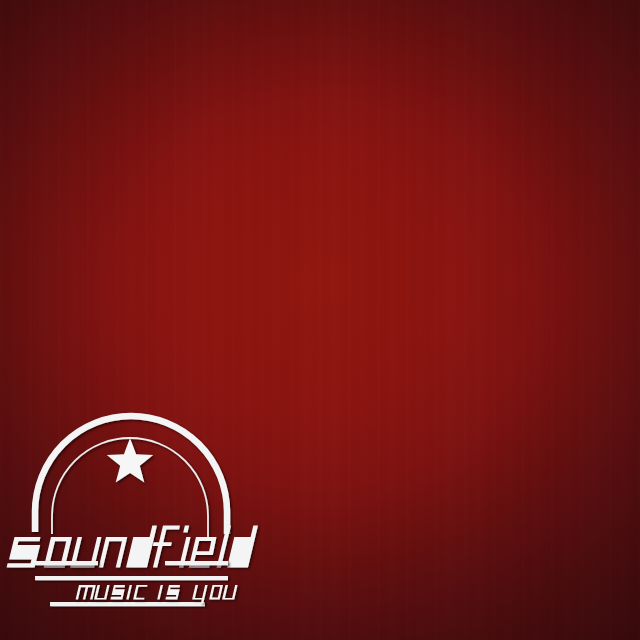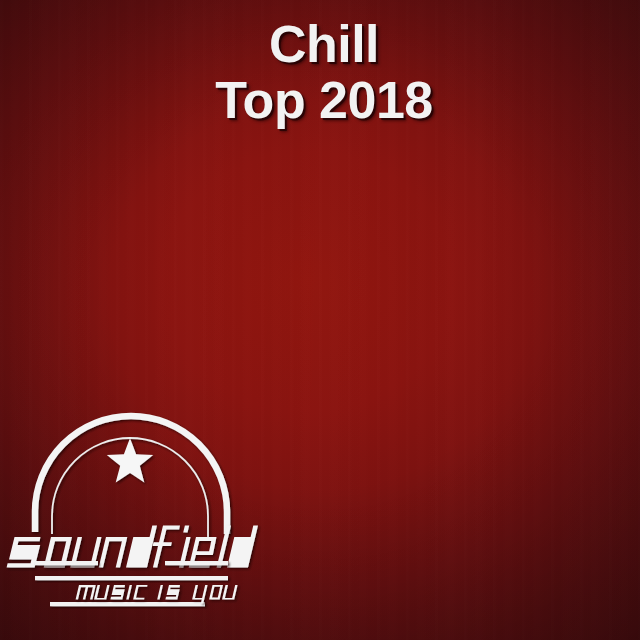--- a/index.html
+++ b/index.html
@@ -81,24 +81,20 @@
 </head>
 <body>
 
 <div id="cover">
 
   <div class="bg-base"></div>
   <div class="bg-streaks"></div>
   <div class="bg-streaks2"></div>
   <div class="bg-vignette"></div>
 
-  <div class="title-block">
-    <span class="title-line l1">Chill</span>
-    <span class="title-line l2">Top 2018</span>
-  </div>
 
   <div class="logo">
     <svg viewBox="0 0 290 215" xmlns="http://www.w3.org/2000/svg">
       <defs>
         <filter id="softshadow" x="-30%" y="-30%" width="170%" height="170%">
           <feDropShadow dx="1.5" dy="1.5" stdDeviation="0.9" flood-color="#1d0405" flood-opacity="0.75"></feDropShadow>
         </filter>
       </defs>
 
       <g filter="url(#softshadow)">

